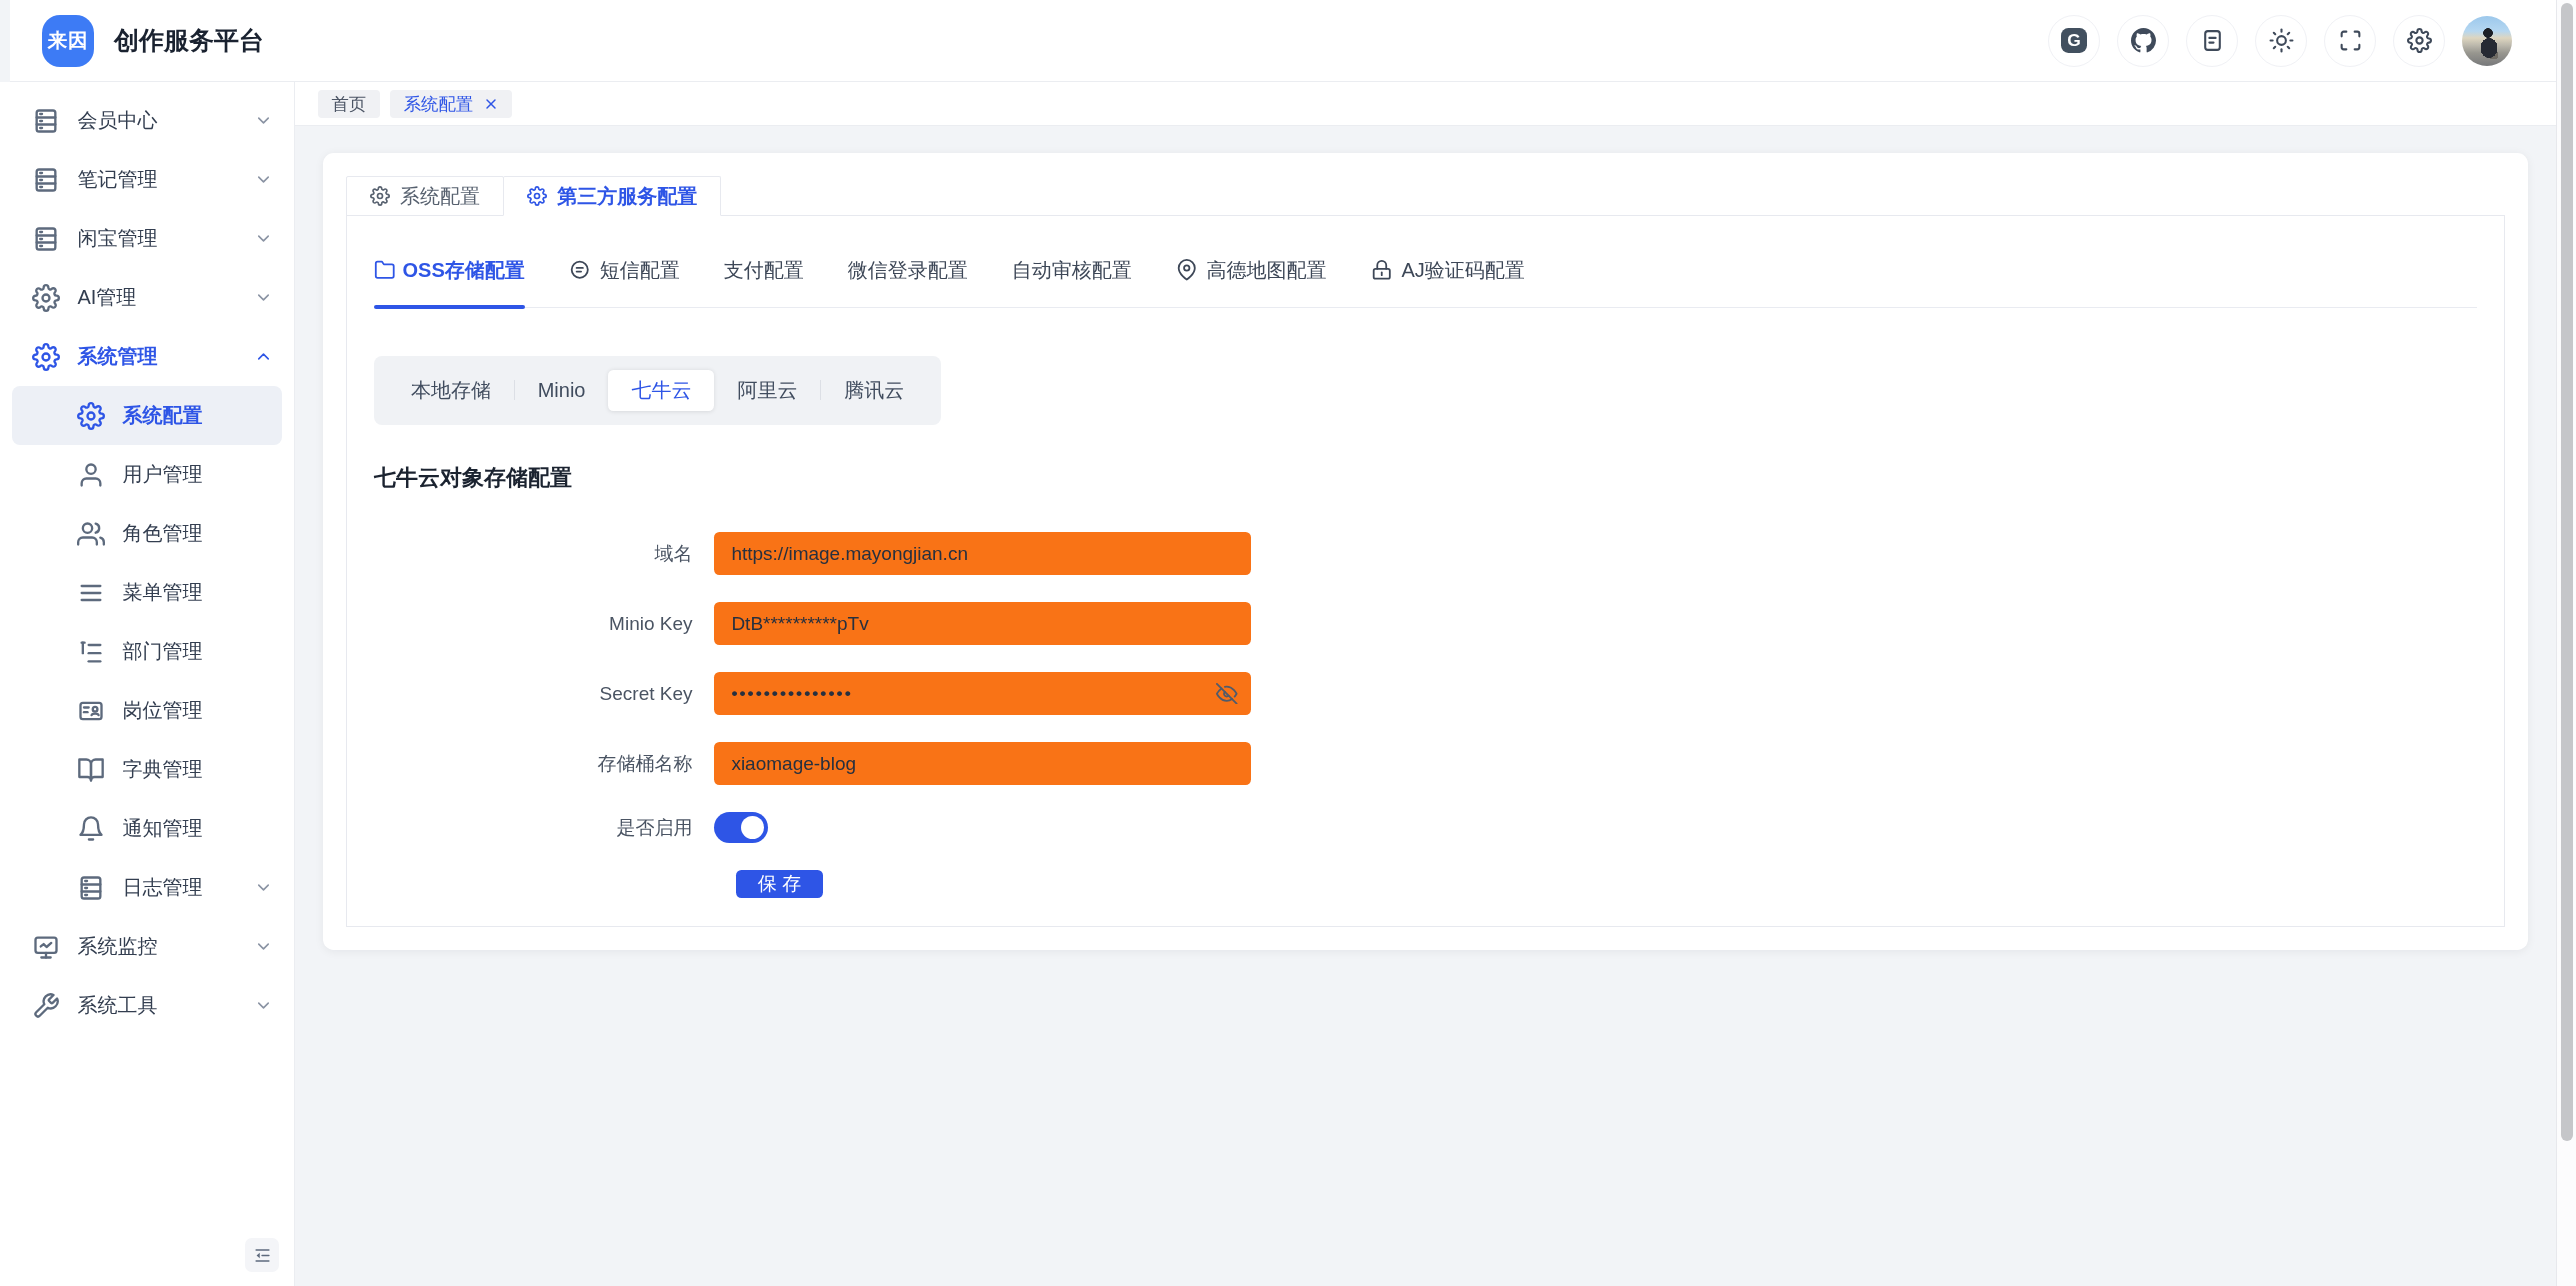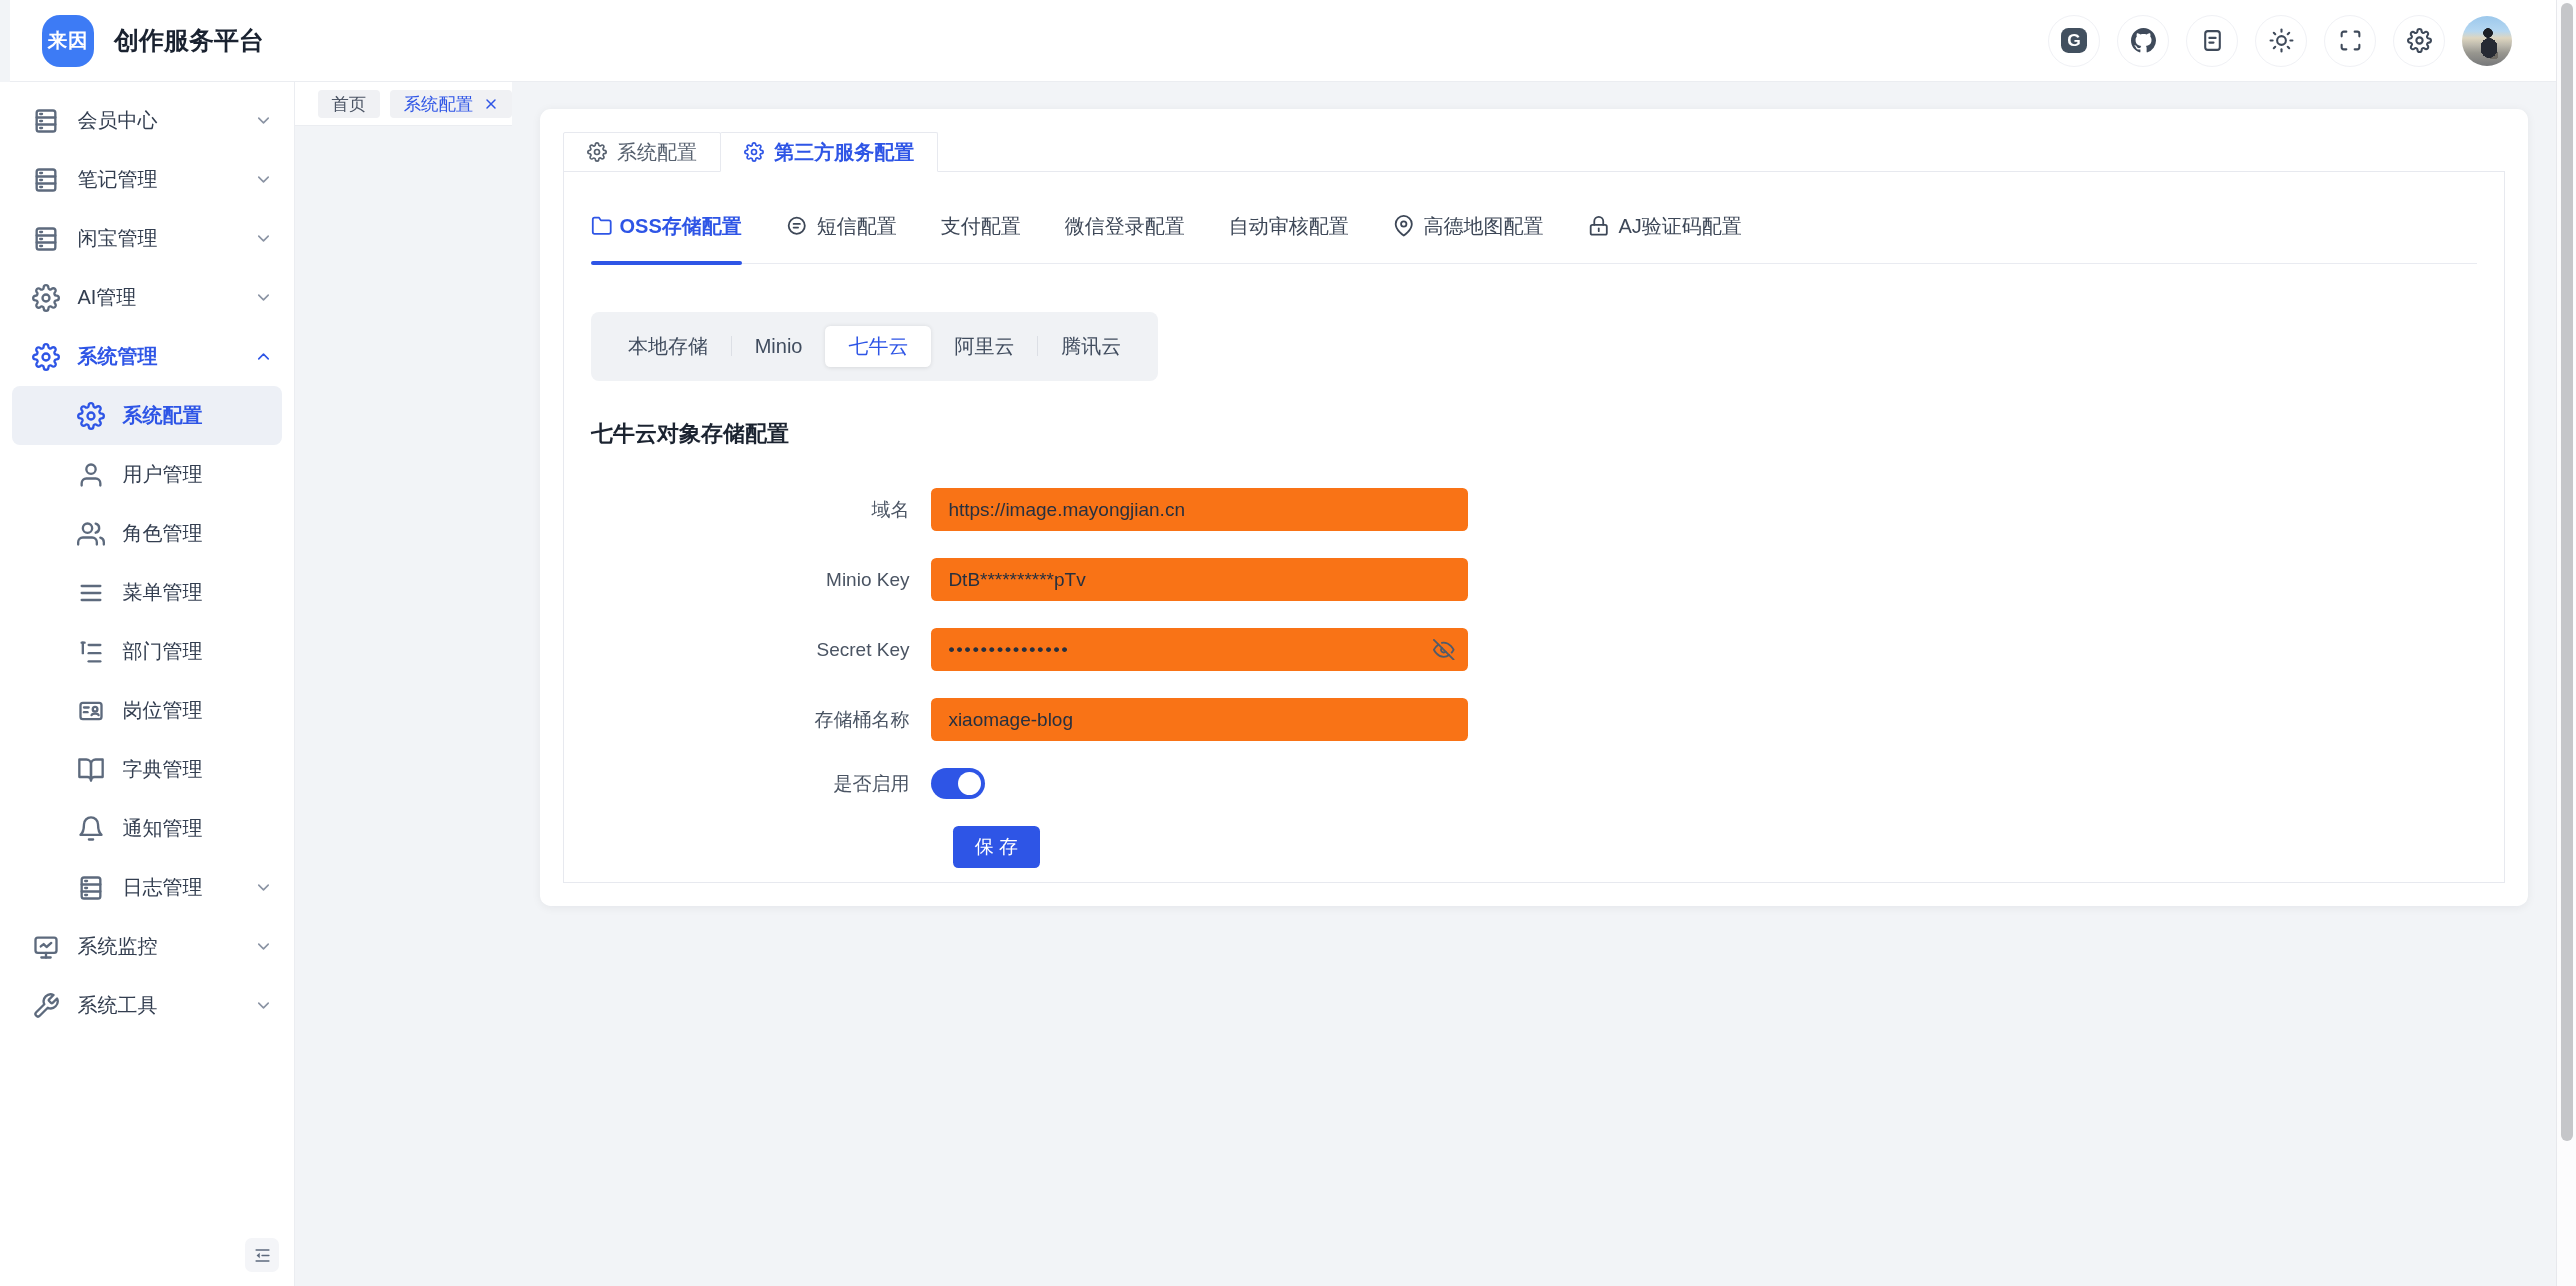--- a/index.html
+++ b/index.html
@@ -67,21 +67,21 @@
   .sub-item.active { background: #edf0f6; color: #2e55e6; font-weight: 600; }
   .sub-item.active .nav-icon { color: #2e55e6; }
   .collapse-btn {
     position: absolute; right: 14.8px; bottom: 14.8px; width: 34px; height: 34px;
     border-radius: 6.7px; background: #f4f5f8; color: #5d6a7d;
     display: flex; align-items: center; justify-content: center; cursor: pointer;
   }
   .collapse-btn svg { width: 19px; height: 19px; }
 
   
-  .main { position: absolute; top: 82px; left: 295px; right: 0; bottom: 0; display: flex; flex-direction: row; }
+  .main { position: absolute; top: 82px; left: 295px; right: 0; bottom: 0; display: flex; flex-direction: column; }
   .tags-bar {
     height: 44px; flex: none; background: #fff; border-bottom: 0.7px solid #ebedf1;
     display: flex; align-items: center; gap: 10.7px; padding-left: 23px;
   }
   .tag {
     height: 28px; border-radius: 4px; background: #f0f1f4;
     display: flex; align-items: center; padding: 0 13.4px;
     font-size: 17.4px; color: #4c5565; cursor: pointer;
   }
   .tag.active { color: #2e55e6; }
@@ -143,21 +143,21 @@
   .input.masked { font-size: 17.4px; letter-spacing: 2px; font-weight: 700; }
   .input-wrap { position: relative; width: 537px; }
   .input-wrap .input { width: 100%; padding-right: 47px; }
   .eye-btn { position: absolute; right: 13.4px; top: 10.7px; width: 21.5px; height: 21.5px; color: #505b6b; cursor: pointer; }
   .eye-btn svg { width: 21.5px; height: 21.5px; }
 
   .switch { width: 54px; height: 31px; border-radius: 15.4px; background: #2e55e6; position: relative; cursor: pointer; }
   .switch .knob { position: absolute; top: 4px; right: 4px; width: 23px; height: 23px; border-radius: 50%; background: #fff; }
 
   .save-btn {
-    margin-left: 362px; margin-top: 12px; width: 87px; height: 42px;
+    margin-left: 362px; margin-top: 12px; width: 87px; height: 28px;
     border: none; border-radius: 5.4px; background: #2e55e6; color: #fff;
     font-size: 19px; font-family: inherit; display: flex; align-items: center; justify-content: center;
     cursor: pointer; white-space: pre;
   }
 
   
   .scrollbar-track {
     position: absolute; top: 0; right: 0; width: 20px; height: 1287px;
     background: #fcfcfd; border-left: 0.7px solid #e7e8ec; z-index: 30;
   }

